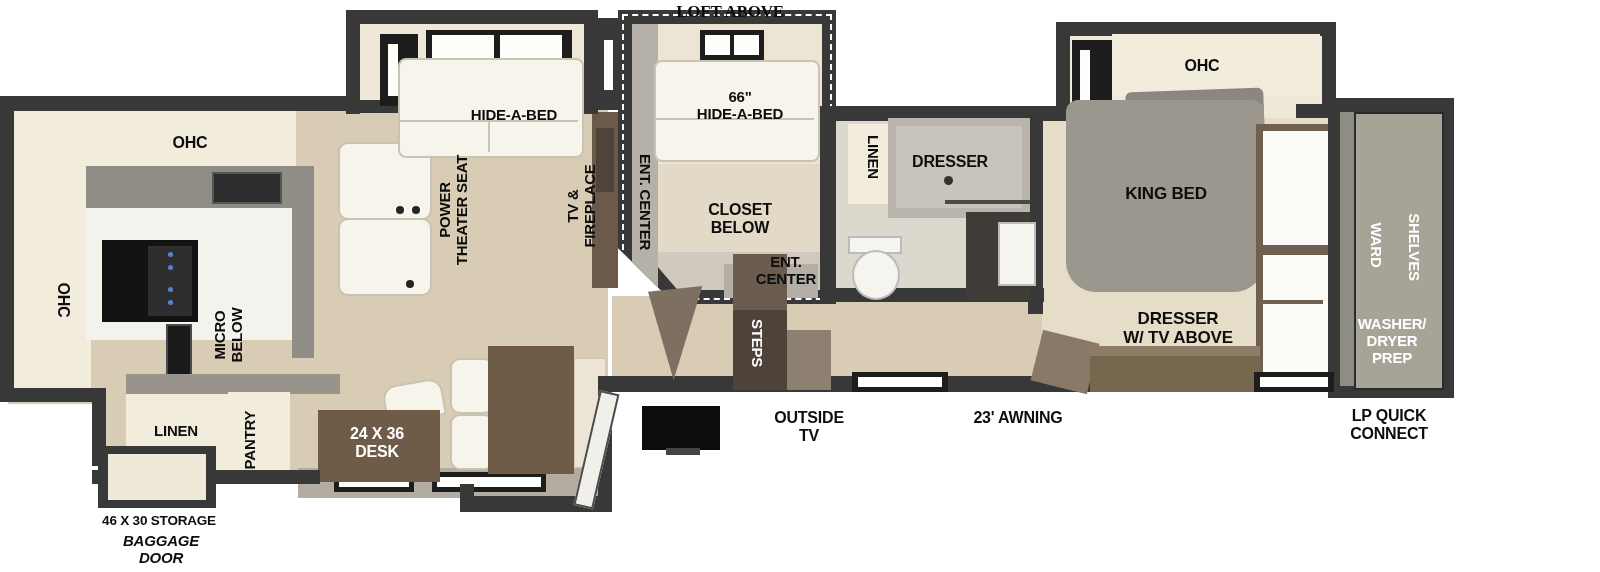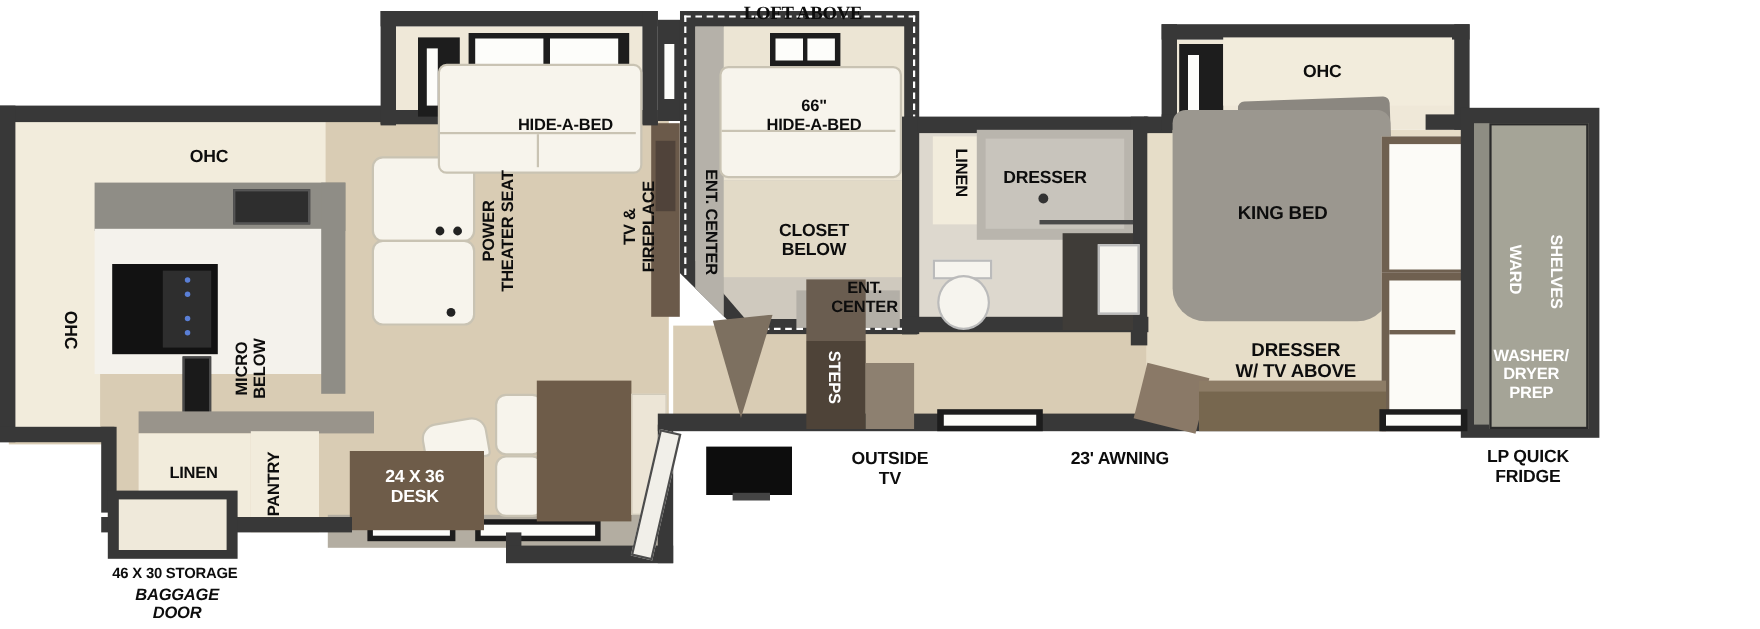--- a/index.html
+++ b/index.html
@@ -203,15 +203,15 @@
 DRYER
 PREP</div>
 
   <div class="lbl s14" style="left:159px;top:521px;">46 X 30 STORAGE</div>
   <div class="lbl" style="left:161px;top:550px;font-style:italic;">BAGGAGE
 DOOR</div>
   <div class="lbl s16" style="left:809px;top:427px;">OUTSIDE
 TV</div>
   <div class="lbl s16" style="left:1018px;top:418px;">23' AWNING</div>
   <div class="lbl s16" style="left:1389px;top:425px;">LP QUICK
-FRIDGE</div>
+CONNECT</div>
 
 </div>
 
 </body></html>

